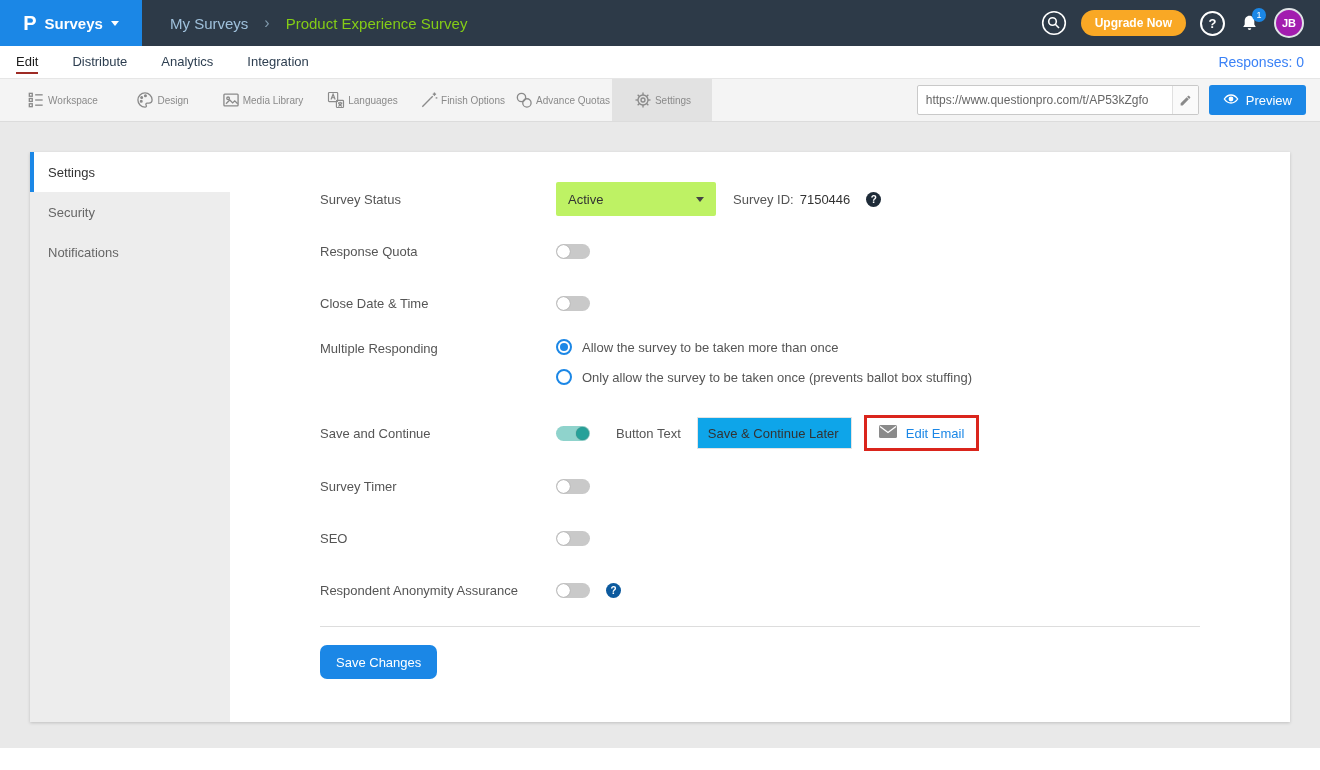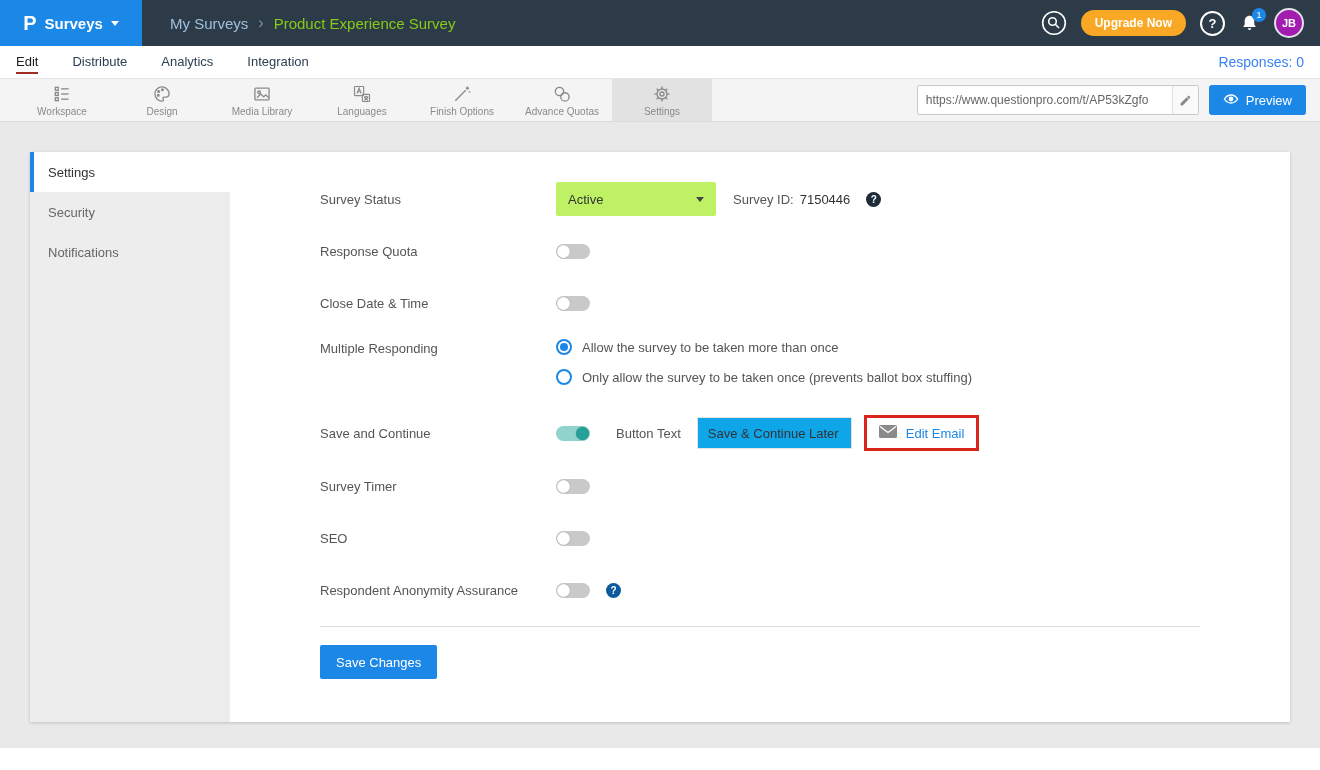--- a/index.html
+++ b/index.html
@@ -5,21 +5,21 @@
   * { box-sizing: border-box; margin: 0; padding: 0; }
   html,body { width: 1320px; height: 770px; }
   body { font-family: "Liberation Sans", sans-serif; background: #fff; overflow: hidden; }
 
   
   .topbar { height: 46px; background: #2d3a48; display: flex; align-items: center; }
   .logo-block { width: 142px; height: 46px; background: #1b87e6; display: flex; align-items: center; justify-content: center; gap: 8px; cursor: pointer; }
   .logo-mark { color: #fff; font-weight: bold; font-size: 20px; }
   .logo-text { color: #fff; font-weight: bold; font-size: 15px; }
   .caret-down-white { width: 0; height: 0; border-left: 4px solid transparent; border-right: 4px solid transparent; border-top: 5px solid #fff; }
-  .breadcrumb { display: flex; align-items: center; gap: 10px; margin-left: 28px; font-size: 15px; }
+  .breadcrumb { display: flex; align-items: center; gap: 16px; margin-left: 28px; font-size: 15px; }
   .bc-parent { color: #9fc0db; cursor: pointer; }
   .bc-sep { color: #7f98ab; font-size: 16px; }
   .bc-current { color: #84cc16; }
   .topbar-right { margin-left: auto; display: flex; align-items: center; gap: 14px; padding-right: 16px; }
   .search-wrap { cursor: pointer; display: flex; }
   .upgrade-btn { background: #f9a825; color: #fff; border: none; border-radius: 14px; padding: 6px 14px; font-size: 12px; font-weight: bold; cursor: pointer; font-family: inherit; }
   .help-circle { width: 25px; height: 25px; border: 2px solid #fff; border-radius: 50%; display: flex; align-items: center; justify-content: center; color: #fff; font-size: 13px; font-weight: bold; cursor: pointer; }
   .bell-wrap { position: relative; cursor: pointer; display: flex; }
   .badge { position: absolute; top: -5px; right: -6px; background: #1b87e6; color: #fff; font-size: 9px; width: 14px; height: 14px; border-radius: 50%; display: flex; align-items: center; justify-content: center; }
   .avatar { width: 30px; height: 30px; border-radius: 50%; border: 2px solid #dfe3e6; background: #a21caf; color: #fff; display: flex; align-items: center; justify-content: center; font-size: 11px; font-weight: bold; cursor: pointer; }
@@ -27,21 +27,21 @@
   
   .nav-row { height: 32px; background: #fff; display: flex; align-items: center; padding: 0 16px; }
   .nav-tabs { display: flex; gap: 34px; }
   .nav-tab { font-size: 13px; color: #2d3e50; cursor: pointer; position: relative; padding: 7px 0 9px; }
   .nav-tab.active { color: #1c1c1c; }
   .nav-tab.active::after { content: ""; position: absolute; left: 0; right: 0; bottom: 4px; height: 2px; background: #9e2b25; }
   .responses { margin-left: auto; font-size: 14px; color: #3b82f6; }
 
   
   .toolbar { height: 44px; background: #f4f4f4; border-top: 1px solid #e6e6e6; border-bottom: 1px solid #dcdcdc; display: flex; align-items: stretch; padding-left: 12px; }
-  .tool-item { width: 100px; display: flex; flex-direction: column; align-items: center; justify-content: center; gap: 2px; cursor: pointer; }
+  .tool-item { width: 100px; display: flex; flex-direction: row; align-items: center; justify-content: center; gap: 2px; cursor: pointer; }
   .tool-item.active { background: #e2e2e2; }
   .tool-label { font-size: 10px; color: #8a8a8a; white-space: nowrap; }
   .tool-icon { height: 20px; display: flex; align-items: center; }
   .toolbar-right { margin-left: auto; display: flex; align-items: center; gap: 10px; padding-right: 14px; }
   .url-field { display: flex; align-items: center; width: 282px; height: 30px; background: #fff; border: 1px solid #c9c9c9; border-radius: 2px; overflow: hidden; }
   .url-input { flex: 1; border: none; outline: none; font-size: 12px; color: #666; padding: 0 8px; background: transparent; font-family: inherit; min-width: 0; }
   .pencil-btn { width: 26px; height: 100%; display: flex; align-items: center; justify-content: center; border-left: 1px solid #e0e0e0; background: #fafafa; cursor: pointer; }
   .preview-btn { display: flex; align-items: center; gap: 7px; background: #1b87e6; color: #fff; border: none; border-radius: 3px; height: 30px; padding: 0 14px; font-size: 13px; cursor: pointer; font-family: inherit; }
 
   
@@ -75,21 +75,21 @@
   .radio { width: 16px; height: 16px; border: 2px solid #1b87e6; border-radius: 50%; position: relative; flex-shrink: 0; }
   .radio.checked::after { content: ""; position: absolute; inset: 2px; background: #1b87e6; border-radius: 50%; }
   .radio-label { font-size: 13px; color: #555; }
 
   .btn-text-label { margin-left: 26px; font-size: 13px; color: #555; white-space: nowrap; }
   .btn-text-input { margin-left: 16px; width: 155px; height: 32px; background: #0ea5e9; border: 1px solid #e3e3e3; font-size: 13px; color: #333; padding: 0 10px; font-family: inherit; outline: none; }
   .red-annotation { margin-left: 12px; border: 3px solid #da251c; display: flex; align-items: center; padding: 7px 12px; }
   .edit-email { color: #1b87e6; font-size: 13px; cursor: pointer; display: flex; align-items: center; gap: 9px; }
 
   .divider { border-top: 1px solid #ddd; margin: 14px 0 18px; }
-  .save-btn { background: #1b87e6; color: #fff; border: none; border-radius: 2px; padding: 0 16px; height: 34px; font-size: 13px; cursor: pointer; font-family: inherit; }
+  .save-btn { background: #1b87e6; color: #fff; border: none; border-radius: 7px; padding: 0 16px; height: 34px; font-size: 13px; cursor: pointer; font-family: inherit; }
 
   .footer-strip { height: 22px; background: #fff; }
 </style>
 </head>
 <body>
 
 <header class="topbar">
   <div class="logo-block">
     <span class="logo-mark">P</span>
     <span class="logo-text">Surveys</span>

